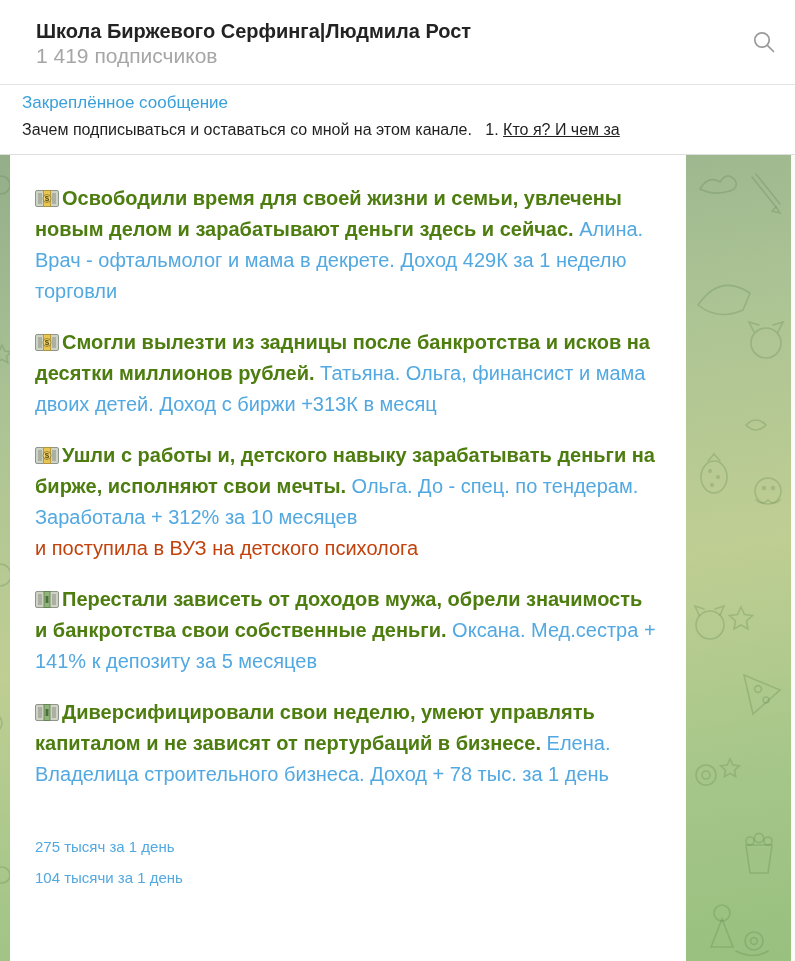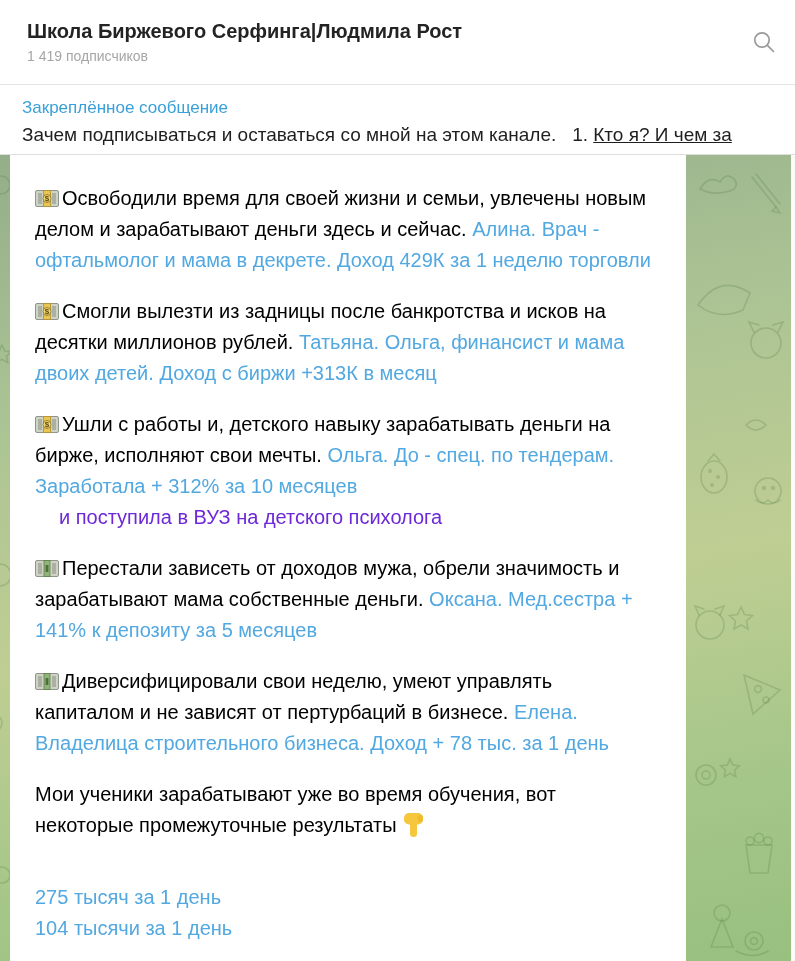--- a/index.html
+++ b/index.html
@@ -7,58 +7,58 @@
     position:relative;width:795px;height:961px;overflow:hidden;
     font-family:"Liberation Sans","DejaVu Sans",sans-serif;
     background:#fff;
   }
   
   .header{
     position:relative;height:85px;background:#fff;
     border-bottom:1px solid #e4e4e4;box-sizing:border-box;
     display:flex;align-items:center;
   }
-  .header-text{padding-left:27px;flex:1;min-width:0;}
+  .header-text{padding-left:36px;flex:1;min-width:0;}
   .chan-title{font-size:20px;font-weight:700;color:#232323;line-height:26px;margin-top:2px;white-space:nowrap;}
-  .chan-sub{font-size:14px;color:#a6a6a6;line-height:24px;}
+  .chan-sub{font-size:21px;color:#a6a6a6;line-height:24px;}
   .search-btn{width:34px;height:34px;margin-right:14px;display:flex;align-items:center;justify-content:center;cursor:pointer;}
   
   .pinned{
     position:relative;height:70px;background:#fff;
     border-bottom:1px solid #dedede;box-sizing:border-box;
-    display:flex;align-items:center;cursor:pointer;
+    display:flex;align-items:flex-start;cursor:pointer;
   }
   .pin-accent{width:3px;background:#3aa0da;margin:6px 0 6px 8px;border-radius:1px;}
   .pin-body{padding:5px 0 0 11px;overflow:hidden;white-space:nowrap;}
   .pin-label{font-size:17px;color:#3aa0da;line-height:26px;}
-  .pin-text{font-size:19px;color:#1f1f1f;line-height:28px;white-space:pre;}
+  .pin-text{font-size:16px;color:#1f1f1f;line-height:28px;white-space:pre;}
   .pin-text a{color:#1f1f1f;text-decoration:underline;cursor:pointer;}
   
   .chat{
     position:relative;height:806px;
     background:linear-gradient(170deg,#94ae8a 0%,#abc394 28%,#bfce93 55%,#a5c689 80%,#98c07f 100%);
     overflow:hidden;
   }
   .doodles{position:absolute;top:0;pointer-events:none;}
   .doodles.right{right:4px;}
   .doodles.left{left:0;}
   .bubble{
     position:absolute;left:10px;top:0;width:676px;height:806px;
     background:#fff;box-sizing:border-box;
     padding:28px 30px 0 25px;overflow:hidden;
   }
   .msg-par{margin:0 0 20px 0;font-size:20px;line-height:31px;font-weight:400;color:#1c1c1c;}
-  .msg-par b{font-weight:400;color:#000000;margin-top:28px;}
+  .msg-par b{font-weight:700;color:#4d7c0f;margin-top:28px;}
   .lnk{color:#52a8e0;text-decoration:none;cursor:pointer;font-weight:400;}
-  .plain{display:block;font-weight:400;color:#6d28d9;margin-left:24px;}
+  .plain{display:block;font-weight:400;color:#c2410c;}
   .emoji{display:inline-block;margin-right:3px;}
   .emoji svg{vertical-align:-2px;}
   .hand svg{vertical-align:-6px;margin-left:6px;}
   .results{margin-top:41px;}
-  .result-link{display:block;font-size:20px;line-height:31px;color:#52a8e0;text-decoration:none;cursor:pointer;}
+  .result-link{display:block;font-size:15px;line-height:31px;color:#52a8e0;text-decoration:none;cursor:pointer;}
   .scrollbar{position:absolute;right:0;top:0;width:4px;height:806px;background:#fbfbfb;}
 </style>
 </head>
 <body>
 
 <div class="screen">
 
   <div class="header">
     <div class="header-text">
       <div class="chan-title">Школа Биржевого Серфинга|Людмила Рост</div>
@@ -157,35 +157,30 @@
               <circle cx="12" cy="8.5" r="4" fill="#f3d873" stroke="#8a6d1f" stroke-width="0.8"></circle>
               <text x="12" y="11.3" font-size="8" text-anchor="middle" fill="#5c4a12" font-weight="bold" font-family="sans-serif">$</text>
             </svg></span><b>Ушли с работы и, детского навыку зарабатывать деньги на бирже, исполняют свои мечты. </b><a class="lnk">Ольга. До - спец. по тендерам. Заработала + 312% за 10 месяцев</a><span class="plain">и поступила в ВУЗ на детского психолога</span></p>
 
       <p class="msg-par"><span class="emoji"><svg width="24" height="17" viewBox="0 0 24 17">
               <rect x="0.5" y="0.5" width="23" height="16" rx="1.5" fill="#ced3c5" stroke="#8f958a"></rect>
               <rect x="3" y="3" width="4" height="11" fill="#aab0a2"></rect>
               <rect x="17" y="3" width="4" height="11" fill="#aab0a2"></rect>
               <rect x="9" y="0.5" width="6" height="16" fill="#8fb578" stroke="#5d7f49" stroke-width="0.8"></rect>
               <rect x="10.6" y="5" width="2.8" height="7" fill="#4f6d3e"></rect>
-            </svg></span><b>Перестали зависеть от доходов мужа, обрели значимость и зарабатывают мама собственные деньги. </b><a class="lnk">Оксана. Мед.сестра + 141% к депозиту за 5 месяцев</a><span class="plain"></span></p>
+            </svg></span><b>Перестали зависеть от доходов мужа, обрели значимость и банкротства свои собственные деньги. </b><a class="lnk">Оксана. Мед.сестра + 141% к депозиту за 5 месяцев</a><span class="plain"></span></p>
 
       <p class="msg-par"><span class="emoji"><svg width="24" height="17" viewBox="0 0 24 17">
               <rect x="0.5" y="0.5" width="23" height="16" rx="1.5" fill="#ced3c5" stroke="#8f958a"></rect>
               <rect x="3" y="3" width="4" height="11" fill="#aab0a2"></rect>
               <rect x="17" y="3" width="4" height="11" fill="#aab0a2"></rect>
               <rect x="9" y="0.5" width="6" height="16" fill="#8fb578" stroke="#5d7f49" stroke-width="0.8"></rect>
               <rect x="10.6" y="5" width="2.8" height="7" fill="#4f6d3e"></rect>
             </svg></span><b>Диверсифицировали свои неделю, умеют управлять капиталом и не зависят от пертурбаций в бизнесе. </b><a class="lnk">Елена. Владелица строительного бизнеса. Доход + 78 тыс. за 1 день</a><span class="plain"></span></p>
 
-      <p class="msg-par"><b>Мои ученики зарабатывают уже во время обучения, вот некоторые промежуточные результаты</b><span class="emoji hand"><svg width="21" height="26" viewBox="0 0 21 26">
-              <rect x="1" y="1" width="19" height="11.5" rx="5" fill="#f6c63d"></rect>
-              <rect x="7" y="6" width="7" height="19" rx="3.5" fill="#f6c63d"></rect>
-              <rect x="14.5" y="3" width="5.5" height="7" rx="2.7" fill="#efba2e"></rect>
-            </svg></span></p>
 
       <div class="results">
         <a class="result-link">275 тысяч за 1 день</a>
         <a class="result-link">104 тысячи за 1 день</a>
 
       </div>
 
     </div>
 
     <div class="scrollbar"></div>

